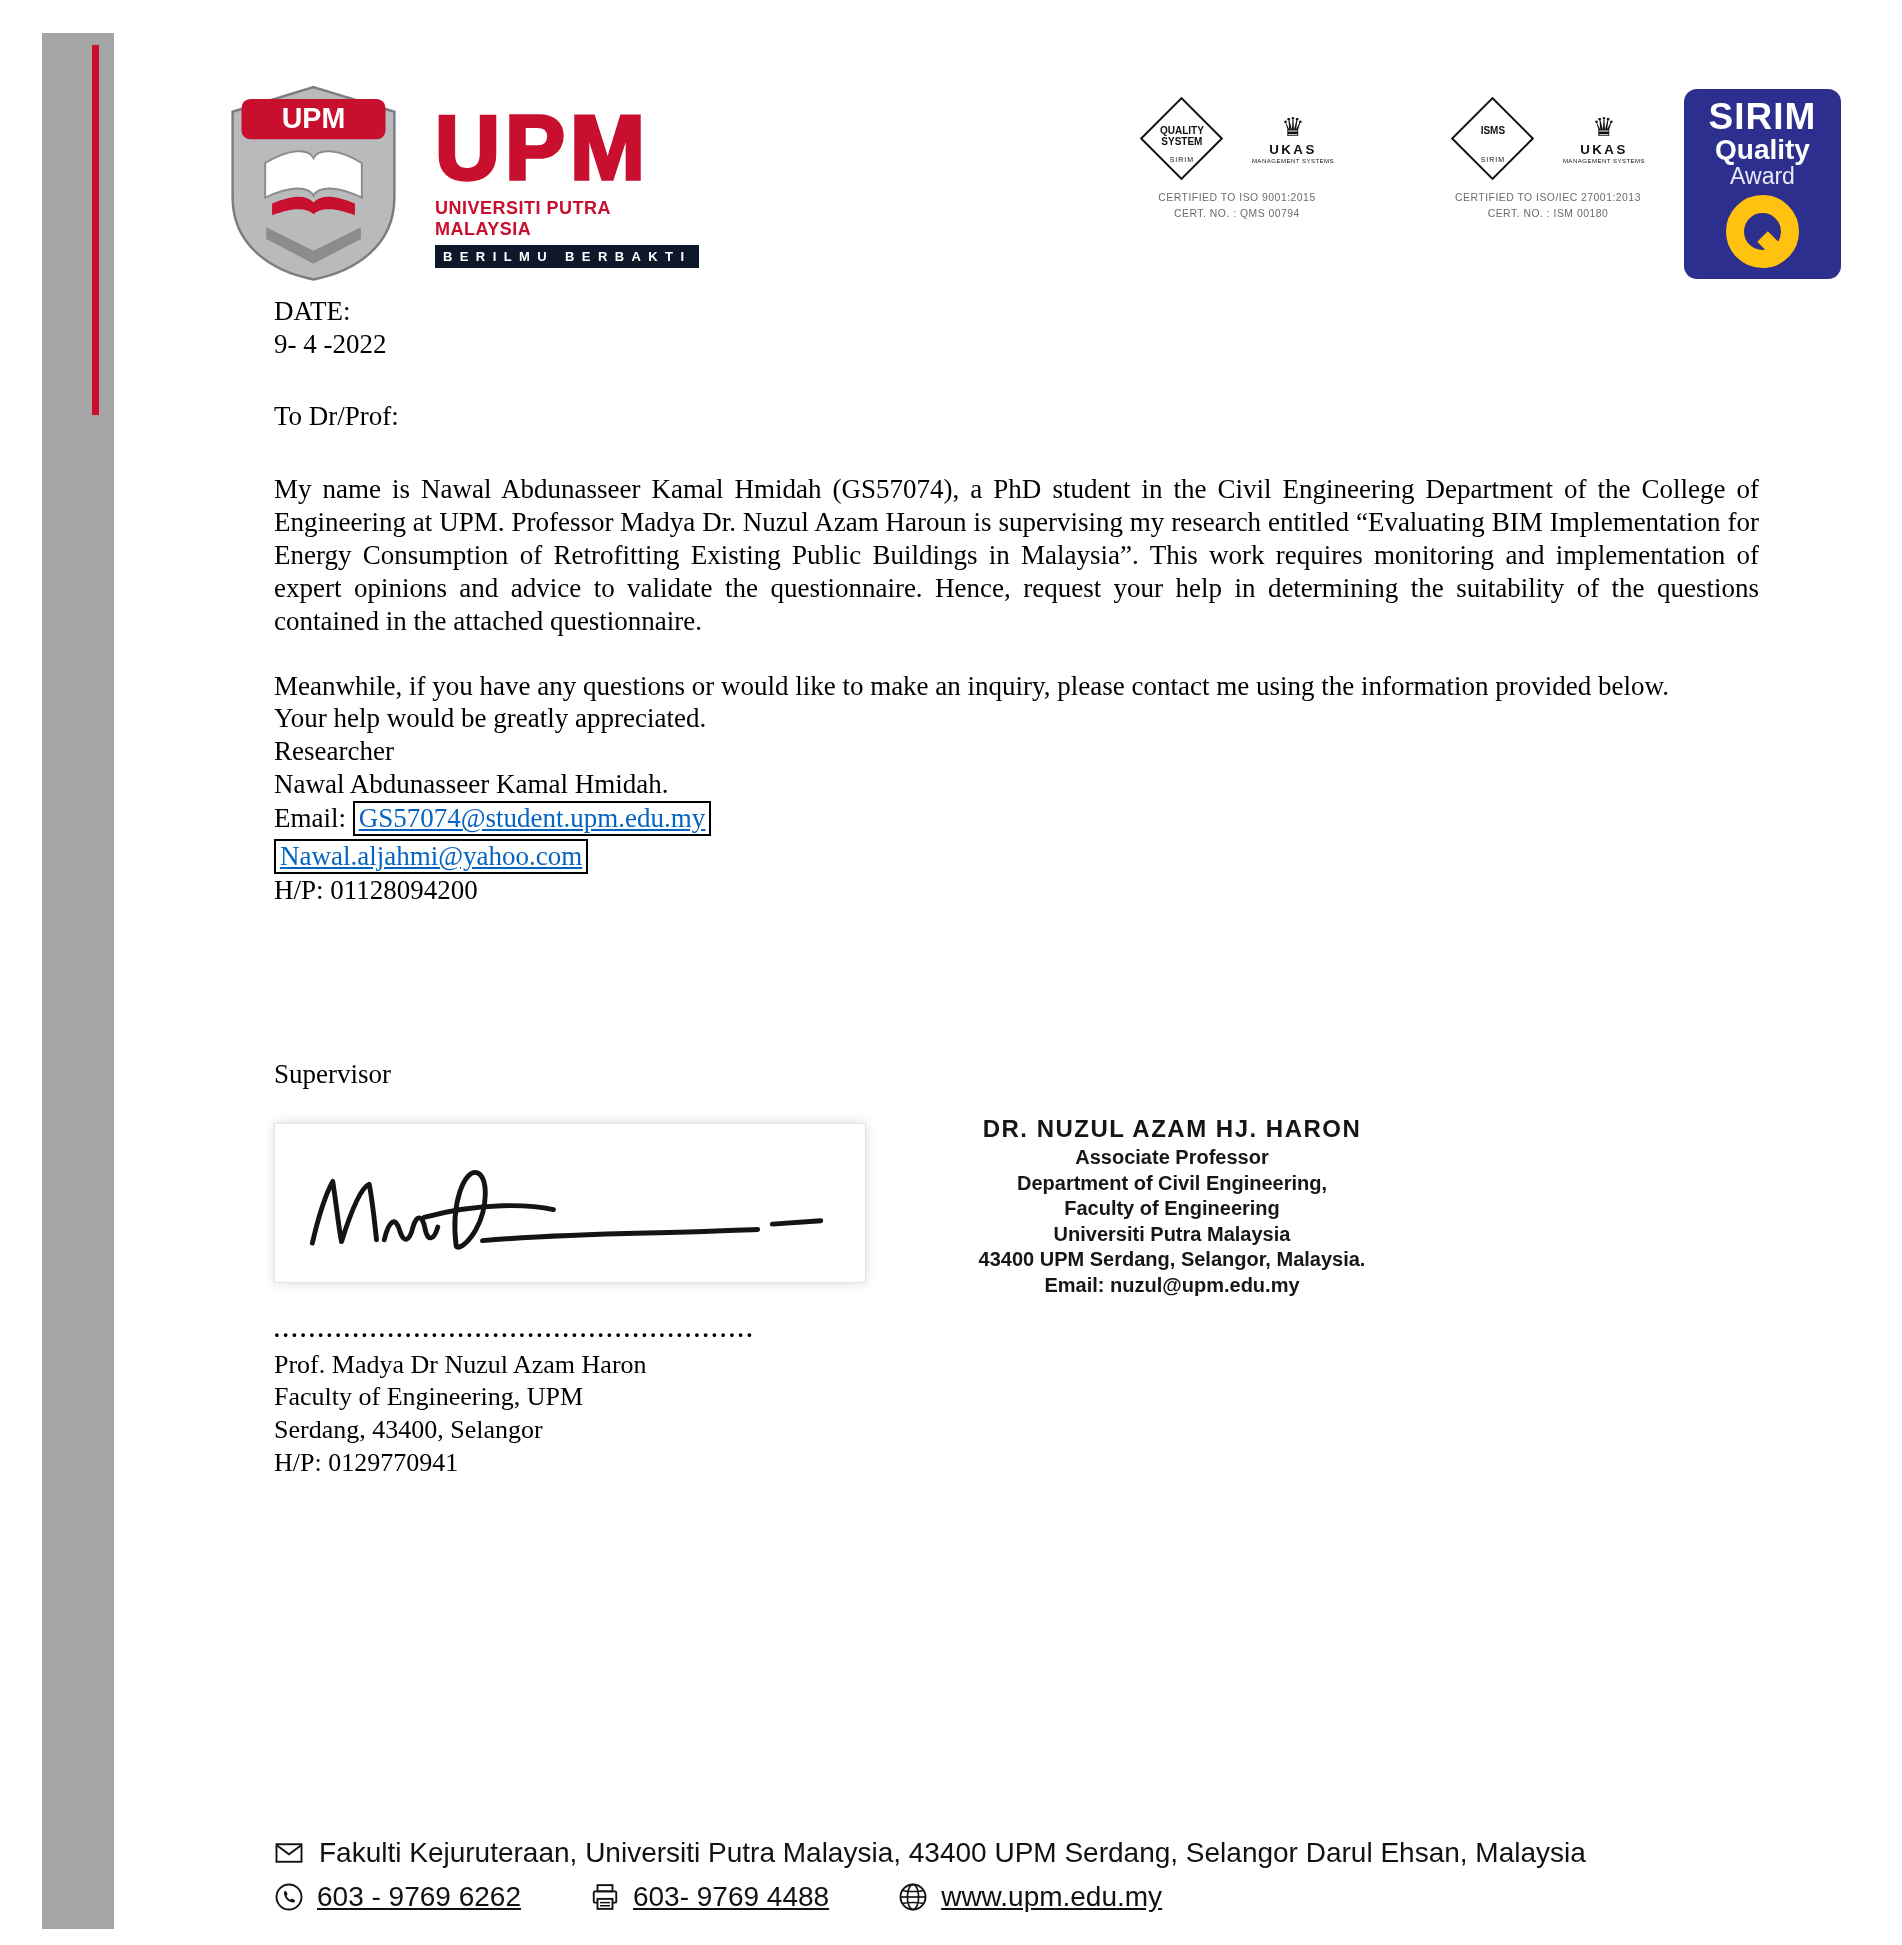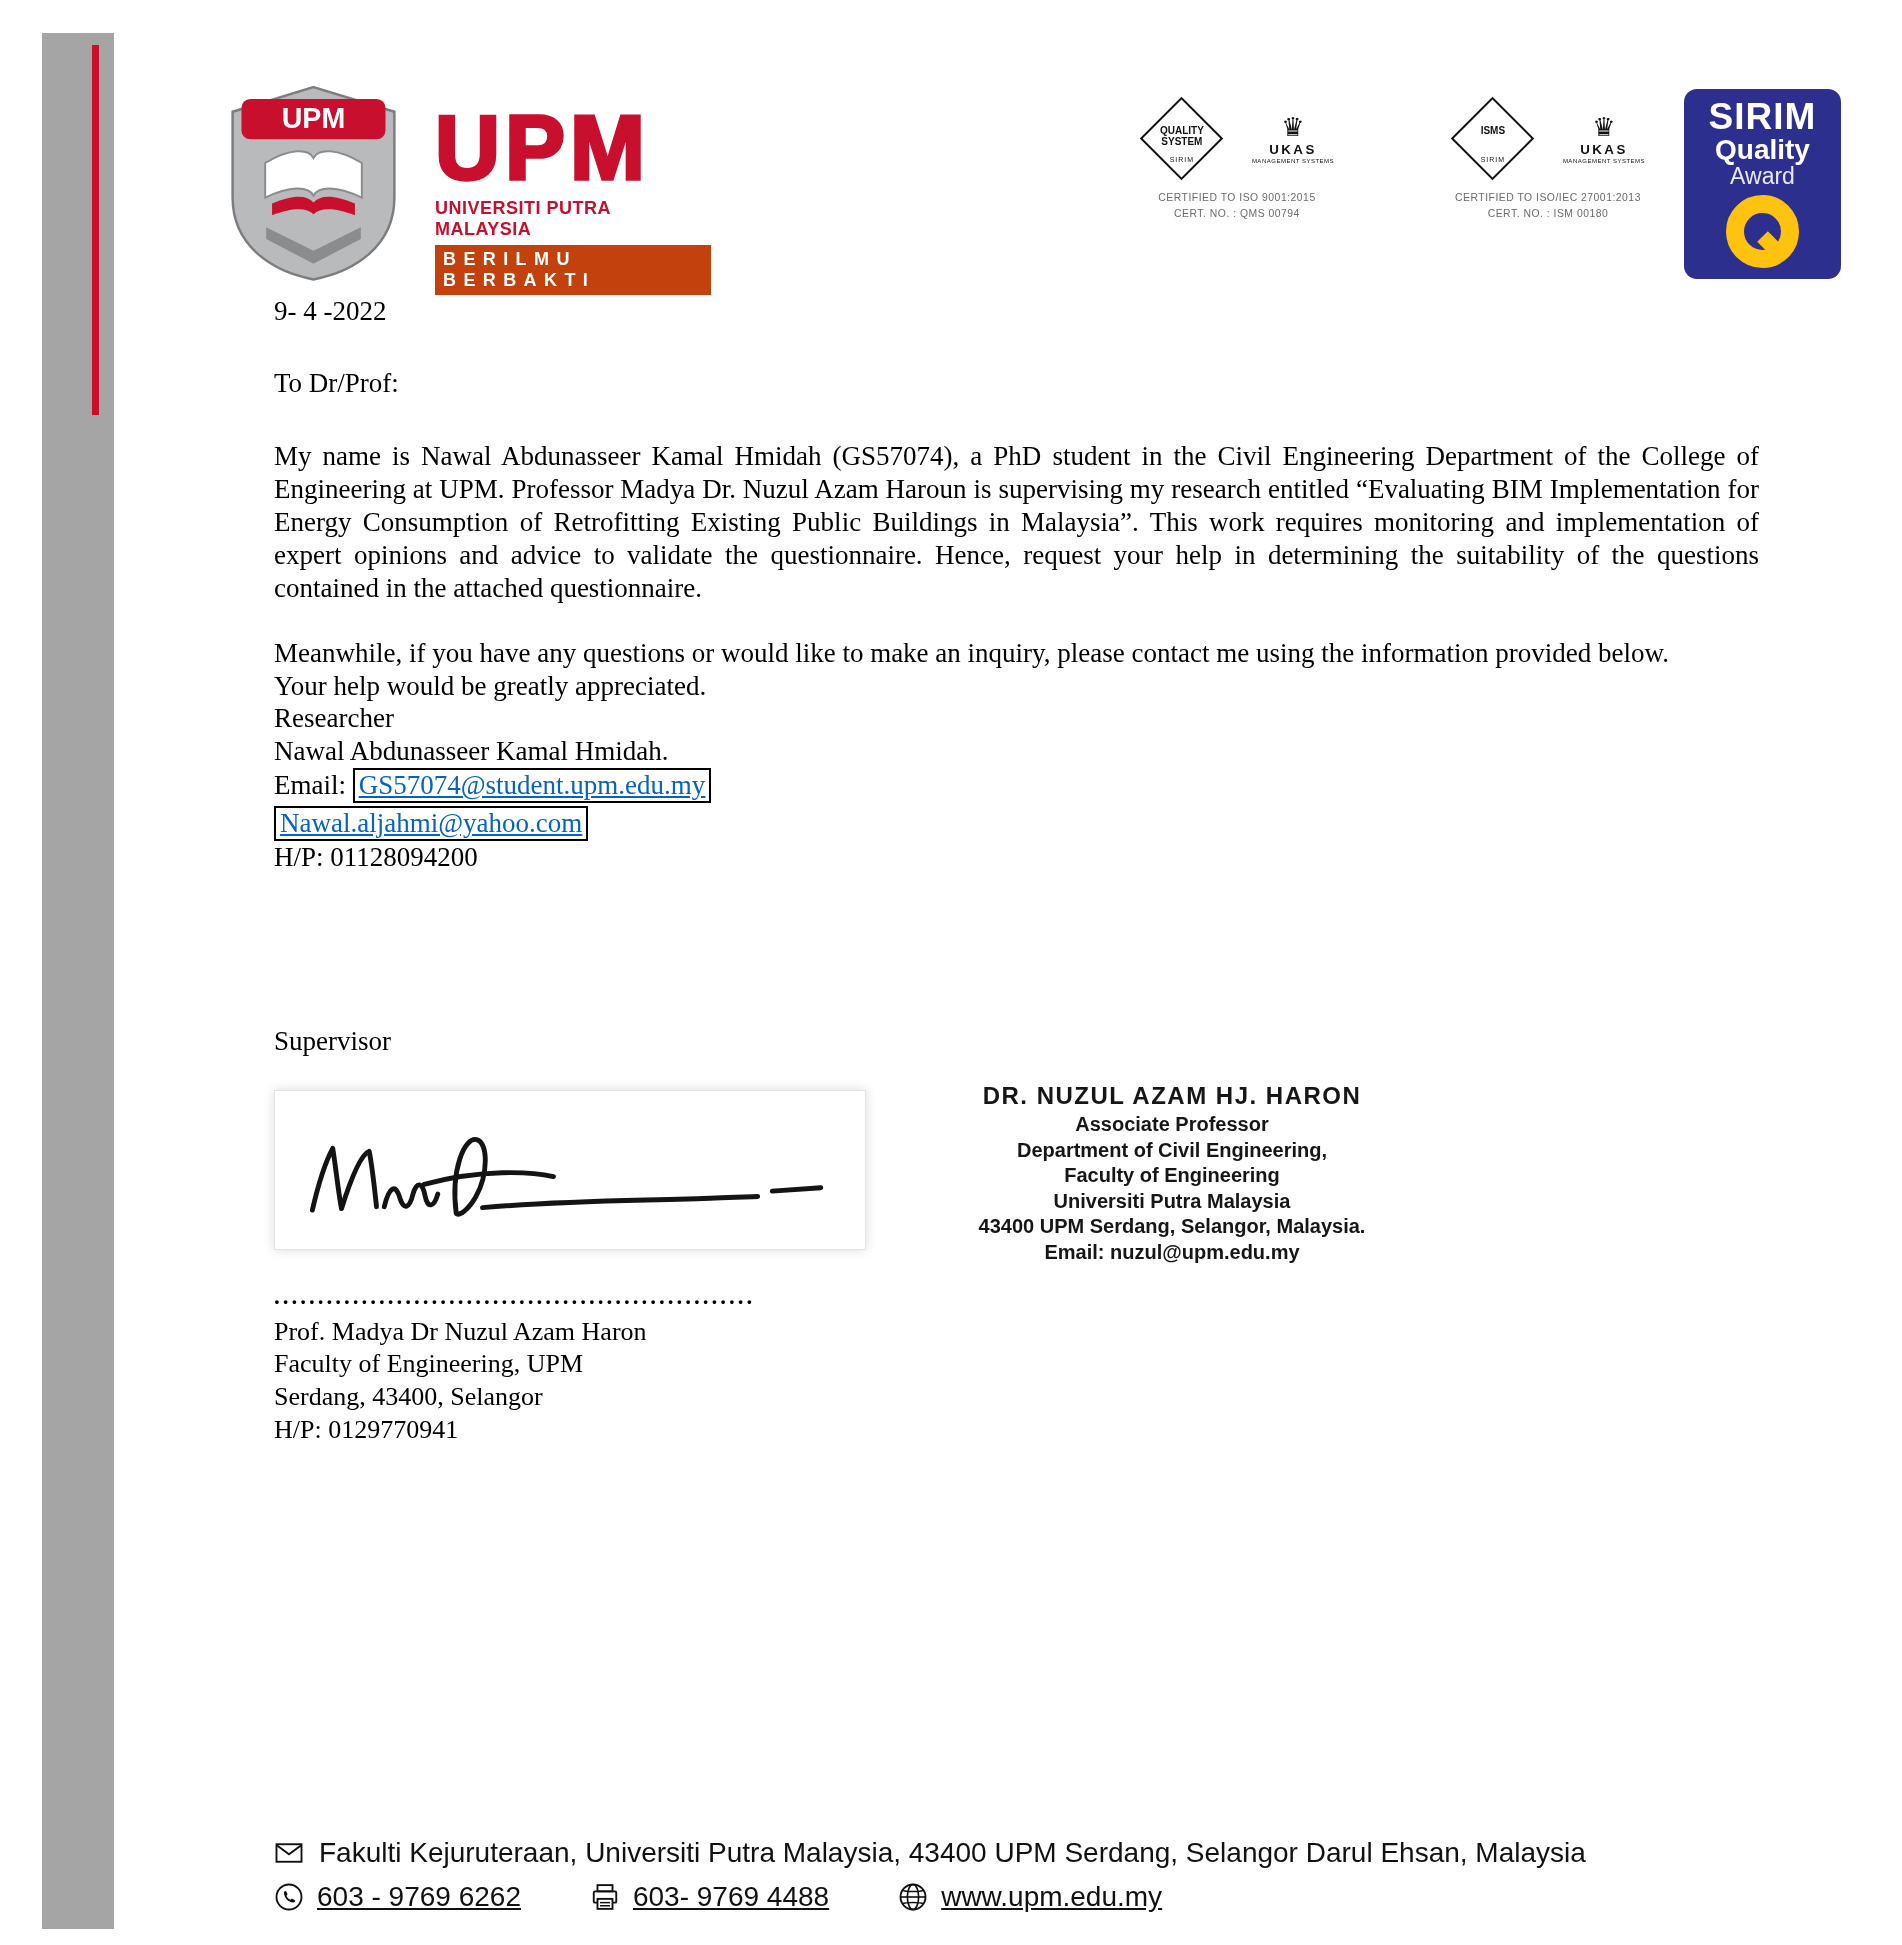--- a/index.html
+++ b/index.html
@@ -35,22 +35,22 @@
   .upm-letters {
     font-weight: bold; font-size: 90px; line-height: 0.95;
     color: var(--upm-red, #c8102e); letter-spacing: 5px;
     -webkit-text-stroke: 3.5px var(--upm-red, #c8102e);
   }
   .university-name {
     margin-top: 6px; font-weight: bold; font-size: 18px;
     color: var(--upm-red, #c8102e); letter-spacing: 0.5px;
   }
   .motto {
-    margin-top: 5px; background: #c2410c; color: #fff;
-    font-weight: bold; font-size: 18px; letter-spacing: 7.4px;
+    margin-top: 5px; background: #0f172a; color: #fff;
+    font-weight: bold; font-size: 13px; letter-spacing: 7.4px;
     padding: 4.4px 8px; width: fit-content;
   }
 
   .faculty { position: absolute; left: 458px; top: 226px; font-family: "Liberation Sans", sans-serif; }
   .faculty-ms { font-size: 29px; color: var(--faculty-red, #e8112d); letter-spacing: 1.5px; }
   .faculty-en { margin-top: 5px; font-size: 29px; font-style: italic; color: #9d9fa2; letter-spacing: 1px; }
 
   
   .certs { position: absolute; left: 1111px; top: 97px; display: flex; gap: 59px; font-family: "Liberation Sans", sans-serif; }
   .cert { width: 252px; display: flex; flex-direction: column; align-items: center; }
@@ -197,20 +197,21 @@
     <div class="award-title">SIRIM</div>
     <div class="award-sub">Quality</div>
     <div class="award-sub2">Award</div>
     <div class="award-q">
       <div class="award-q-tail"></div>
     </div>
   </div>
 
   <div class="letter">
 
+    <div>DATE:</div>
     <div>9- 4 -2022</div>
 
     <div class="salutation">To Dr/Prof:</div>
 
     <div class="para p1">My name is Nawal Abdunasseer Kamal Hmidah (GS57074), a PhD student in the Civil Engineering Department of the College of Engineering at UPM. Professor Madya Dr. Nuzul Azam Haroun is supervising my research entitled “Evaluating BIM Implementation for Energy Consumption of Retrofitting Existing Public Buildings in Malaysia”. This work requires monitoring and implementation of expert opinions and advice to validate the questionnaire. Hence, request your help in determining the suitability of the questions contained in the attached questionnaire.</div>
     <div class="para p2">Meanwhile, if you have any questions or would like to make an inquiry, please contact me using the information provided below.</div>
     <div>Your help would be greatly appreciated.</div>
 
     <div class="researcher-block">
       <div>Researcher</div>

